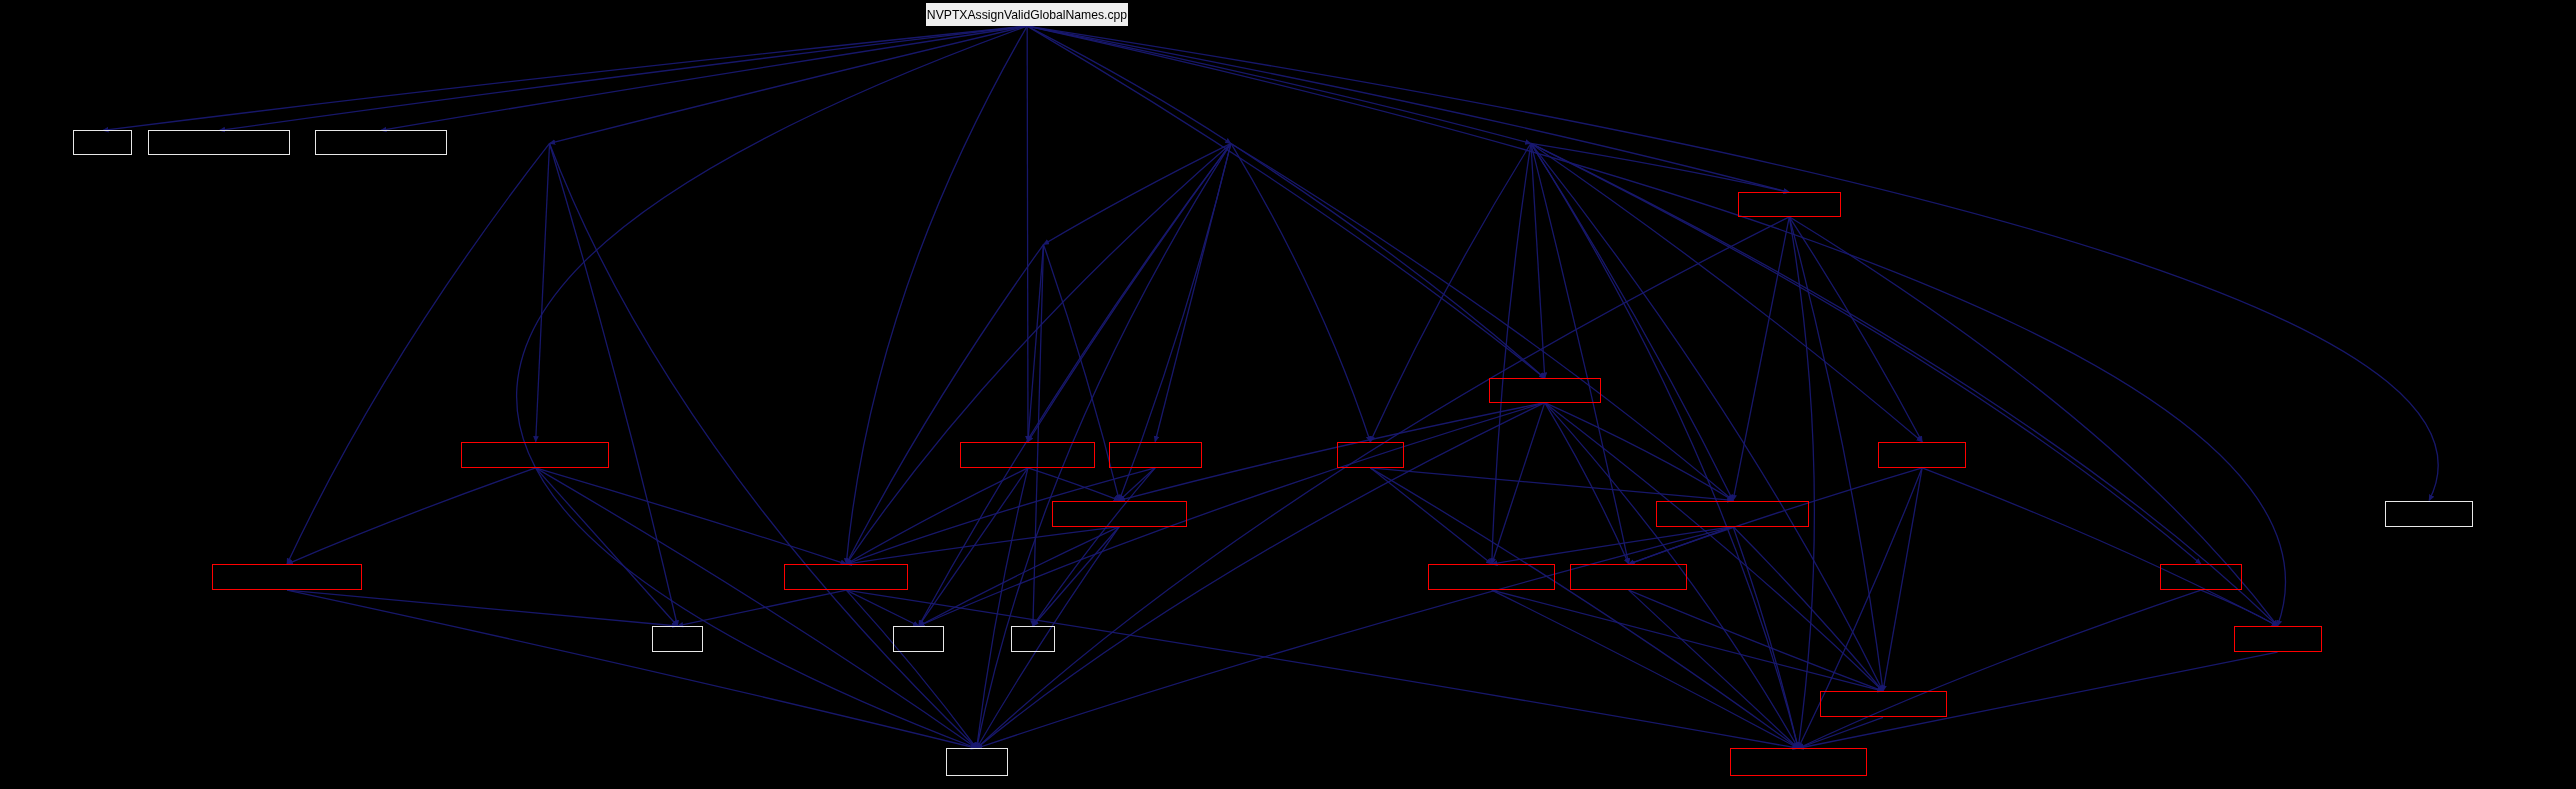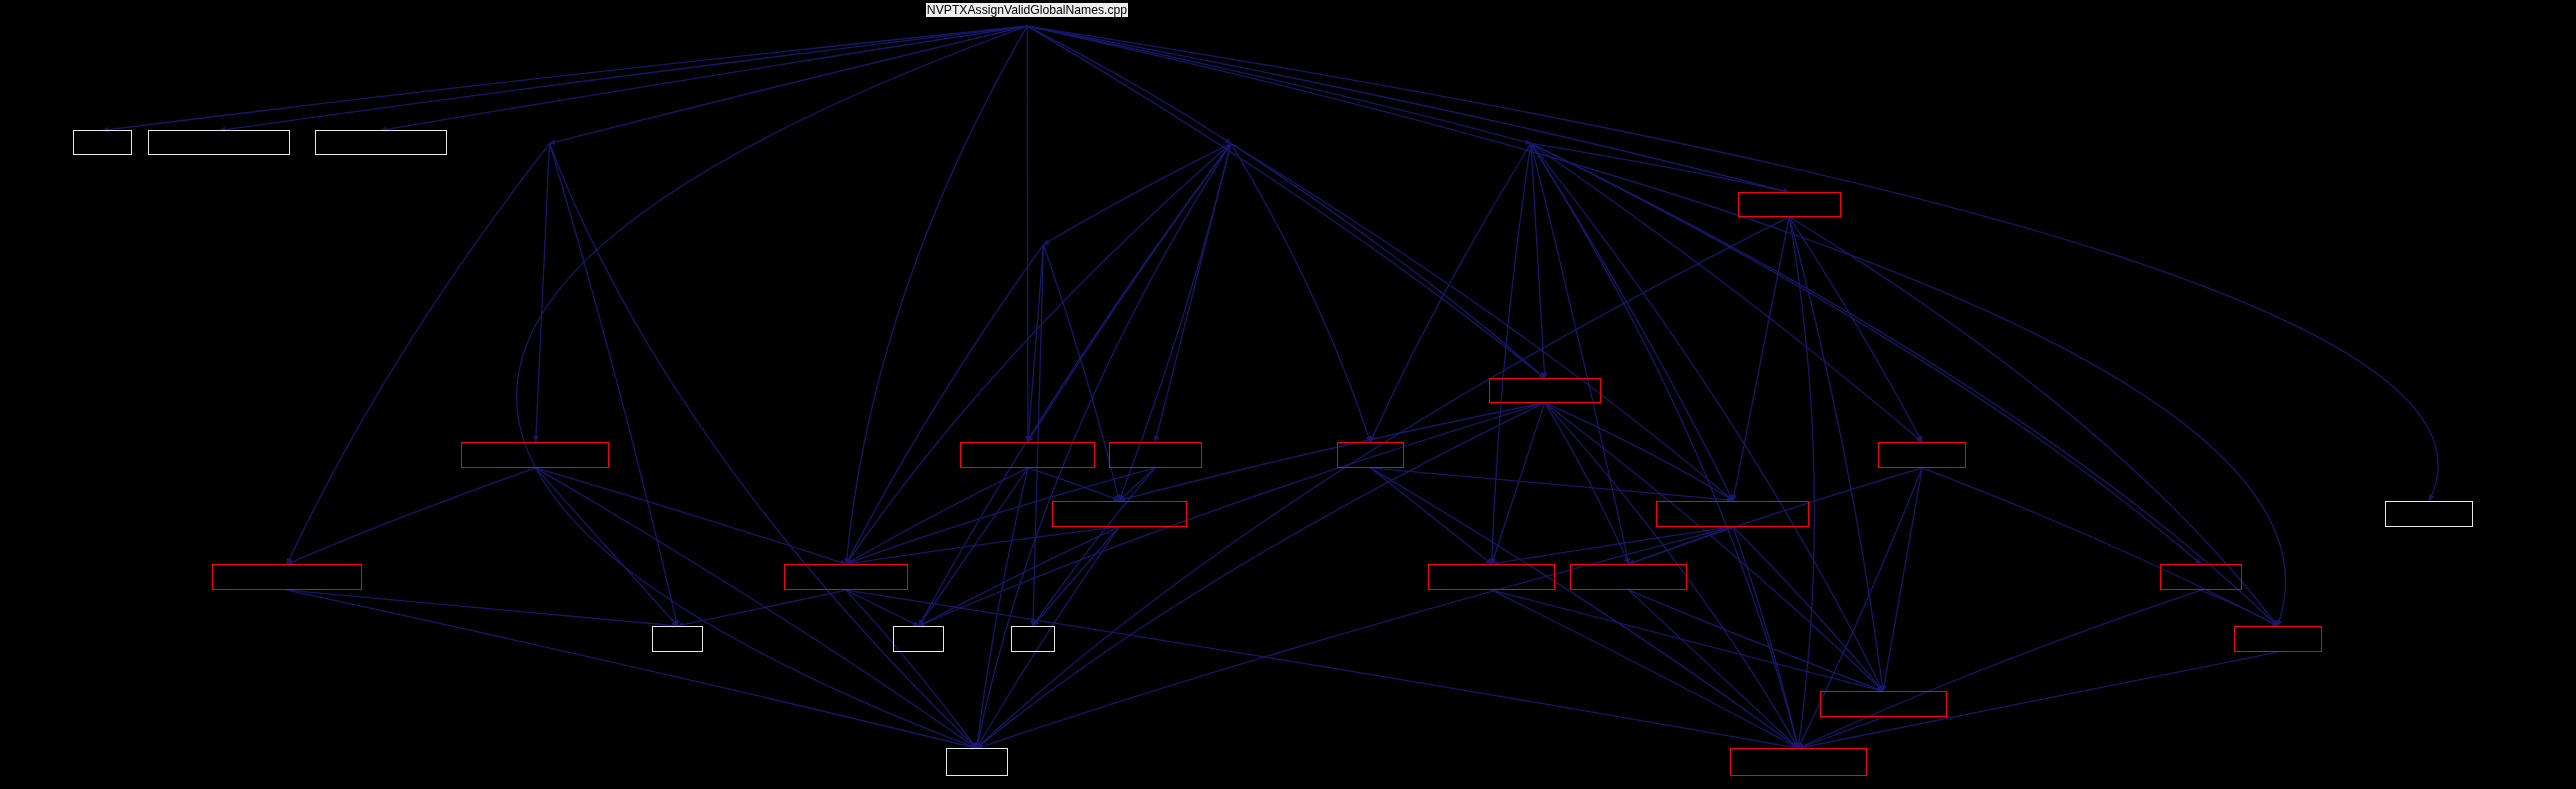--- a/index.html
+++ b/index.html
@@ -127,21 +127,21 @@
         <path d="M 1830 724 Q 2070 786 2310 848" class="edge" stroke="#191970" marker-end="url(#arrow)"></path>
         <path d="M 1998 724 Q 2102 821 2206 918" class="edge" stroke="#191970" marker-end="url(#arrow)"></path>
         <path d="M 1998 724 Q 2146 786 2310 848" class="edge" stroke="#191970" marker-end="url(#arrow)"></path>
         <path d="M 2700 724 Q 2755 746 2794 768" class="edge" stroke="#191970" marker-end="url(#arrow)"></path>
         <path d="M 2700 724 Q 2413 821 2206 918" class="edge" stroke="#191970" marker-end="url(#arrow)"></path>
         <path d="M 2794 800 Q 2500 859 2206 918" class="edge" stroke="#191970" marker-end="url(#arrow)"></path>
         <path d="M 2310 880 Q 2258 899 2206 918" class="edge" stroke="#191970" marker-end="url(#arrow)"></path>
       </g>
   </svg>
   <div class="nodes-layer" id="nodes-layer">
-      <div class="node root" style="left: 926px; top: 3.3px; width: 202px; height: 14px; background: rgb(238, 238, 238); border-color: rgb(238, 238, 238); color: rgb(0, 0, 0);">NVPTXAssignValidGlobalNames.cpp</div>
+      <div class="node root" style="left: 926px; top: 3.3px; width: 202px; height: 23px; background: rgb(238, 238, 238); border-color: rgb(238, 238, 238); color: rgb(0, 0, 0);">NVPTXAssignValidGlobalNames.cpp</div>
       <div class="node plain" style="left: 73px; top: 130px; width: 59px; height: 24.5px; border-color: rgb(232, 232, 232);"></div>
       <div class="node plain" style="left: 148px; top: 130px; width: 142px; height: 24.5px; border-color: rgb(232, 232, 232);"></div>
       <div class="node plain" style="left: 315px; top: 130px; width: 132px; height: 24.5px; border-color: rgb(232, 232, 232);"></div>
       <div class="node red" style="left: 1738px; top: 192px; width: 103px; height: 24.5px; border-color: rgb(255, 0, 0);"></div>
       <div class="node red" style="left: 1489px; top: 378px; width: 112px; height: 24.5px; border-color: rgb(255, 0, 0);"></div>
       <div class="node red" style="left: 461px; top: 442px; width: 148px; height: 26px; border-color: rgb(255, 0, 0);"></div>
       <div class="node red" style="left: 960px; top: 442px; width: 135px; height: 26px; border-color: rgb(255, 0, 0);"></div>
       <div class="node red" style="left: 1109px; top: 442px; width: 93px; height: 26px; border-color: rgb(255, 0, 0);"></div>
       <div class="node red" style="left: 1337px; top: 442px; width: 67px; height: 26px; border-color: rgb(255, 0, 0);"></div>
       <div class="node red" style="left: 1878px; top: 442px; width: 88px; height: 26px; border-color: rgb(255, 0, 0);"></div>

